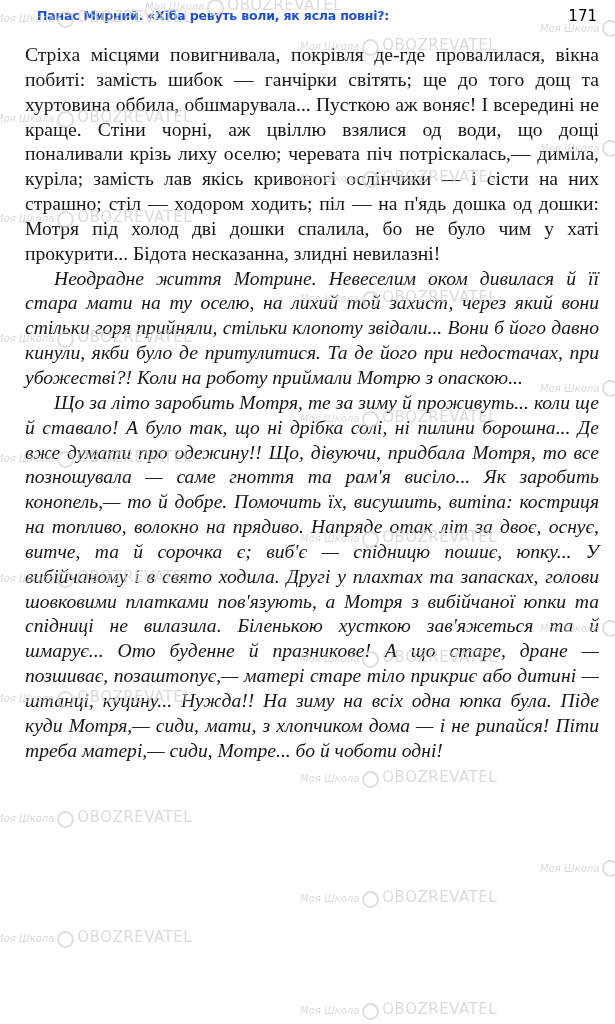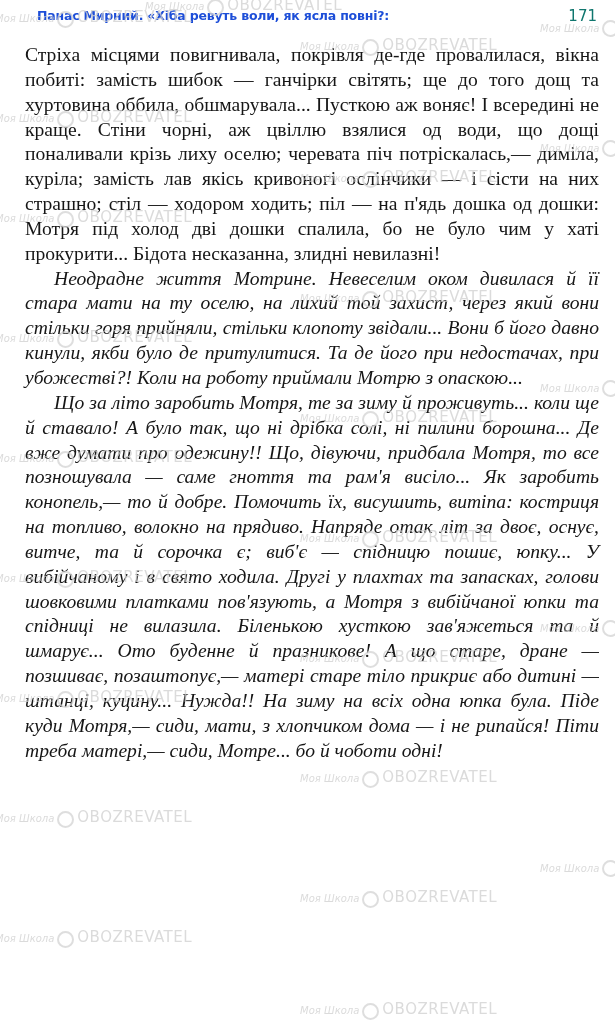--- a/index.html
+++ b/index.html
@@ -1,20 +1,20 @@
 <!DOCTYPE html>
 <html><head>
 <meta charset="utf-8">
 <style>
   html, body { margin:0; padding:0; }
   body { width:615px; height:1024px; background:#ffffff; position:relative; overflow:hidden; }
   .page { position:absolute; left:0; top:0; width:615px; height:1024px; }
   .header { position:absolute; top:8px; left:25px; right:18px; height:20px; }
   .running-title { position:absolute; left:12px; top:0; font-family:"DejaVu Sans", sans-serif; font-weight:bold; font-size:12.5px; color:#1d4ed8; letter-spacing:-0.2px; }
-  .page-number { position:absolute; right:0; top:-1px; font-family:"DejaVu Sans", sans-serif; font-size:15px; color:#0f766e; }
+  .page-number { position:absolute; right:0; top:-1px; font-family:"DejaVu Sans", sans-serif; font-size:15px; color:#000000; }
   .body { position:absolute; left:25px; top:43px; width:574px; font-family:"Liberation Serif", serif; font-size:19.6px; line-height:24.85px; color:#161616; }
   .para { margin:0; text-align:justify; text-align-last:left; hyphens:manual; }
   .para.indent { text-indent:29px;font-style:italic; }
   .wm { position:absolute; font-family:"DejaVu Sans", sans-serif; font-size:10px; font-style:italic; color:#cfcfcf; white-space:nowrap; pointer-events:none; opacity:0.75; }
   .wm .logo { display:inline-block; width:13px; height:13px; border-radius:50%; border:2px solid #d3d3d3; vertical-align:middle; margin:0 3px; }
   .wm .brand { font-style:normal; font-size:15px; letter-spacing:0.5px; }
 </style>
 </head>
 <body>
 

